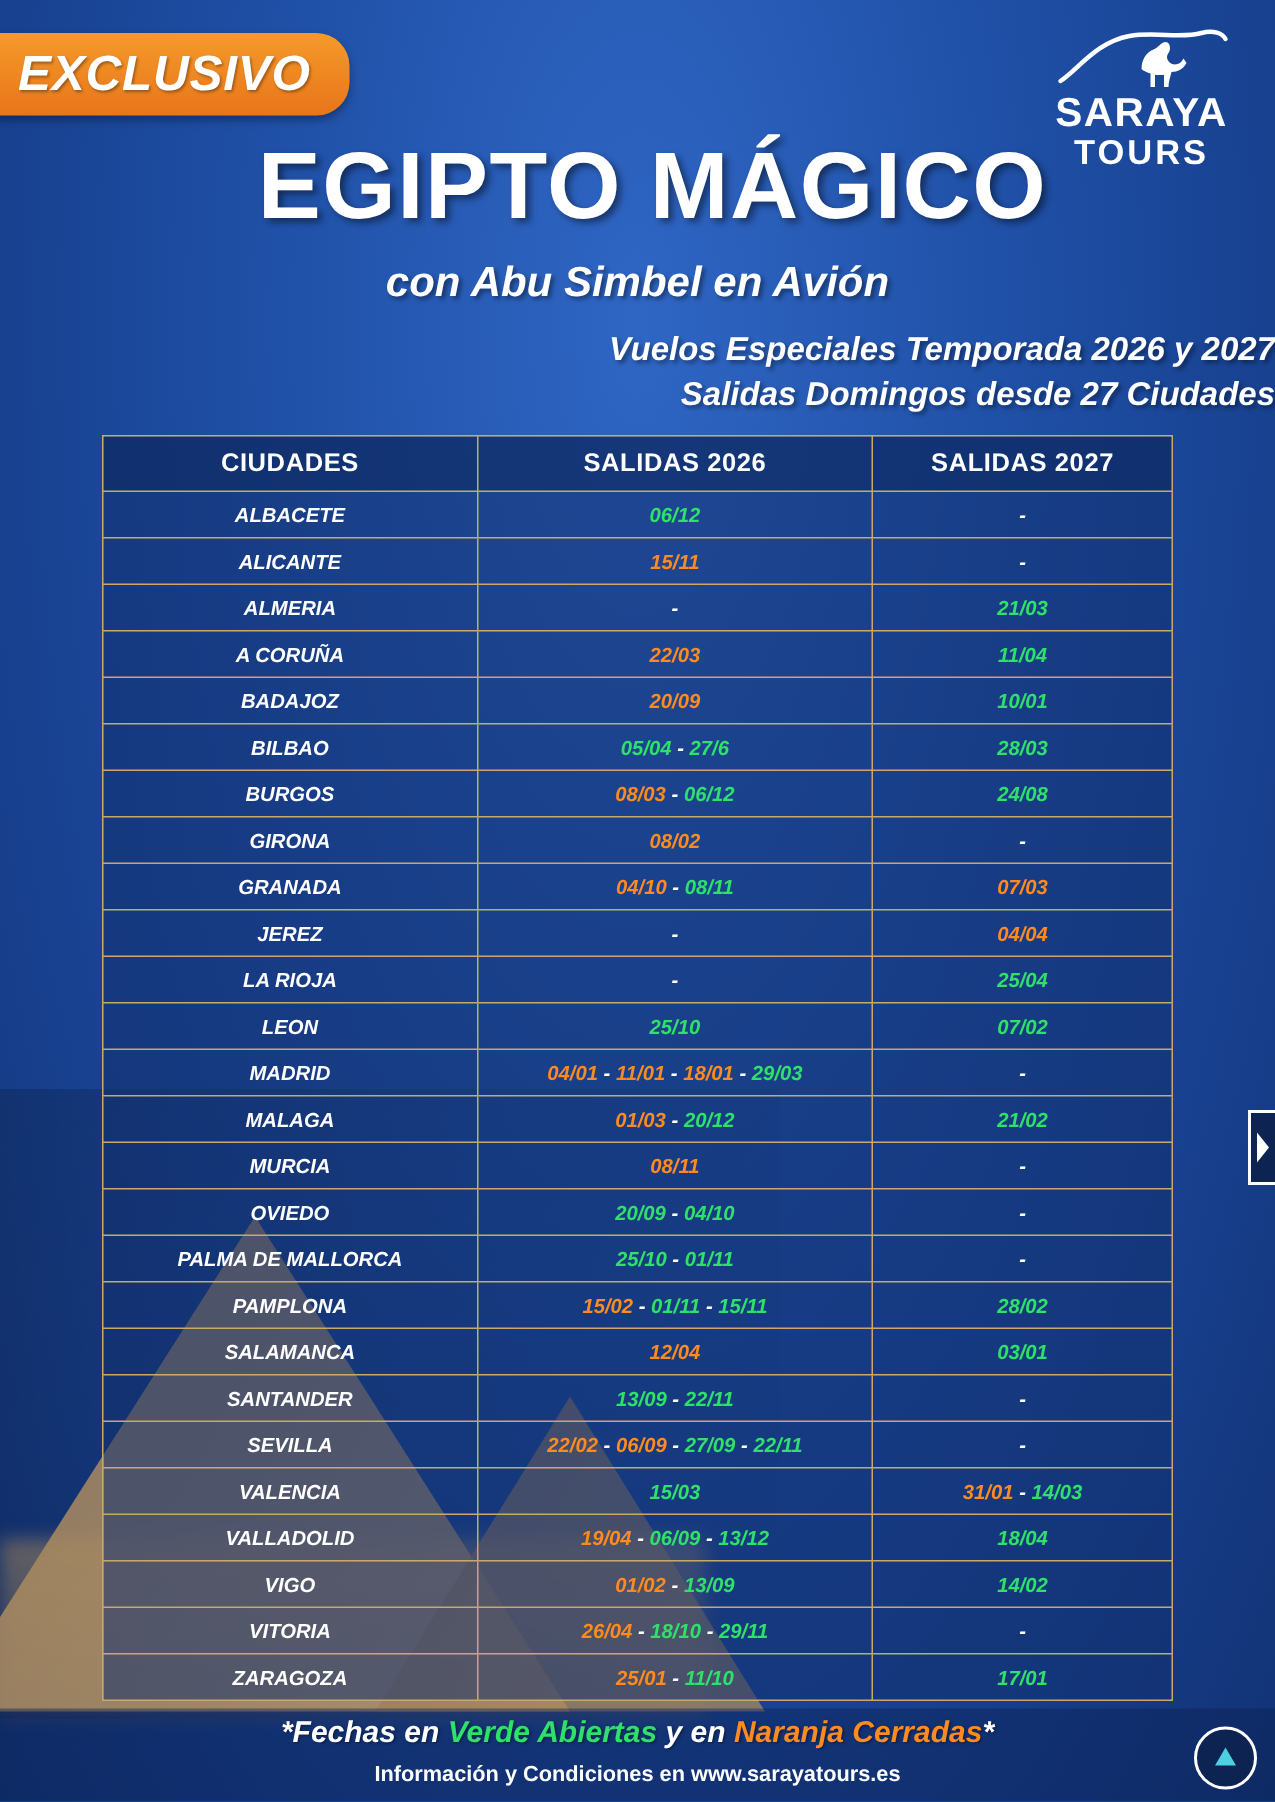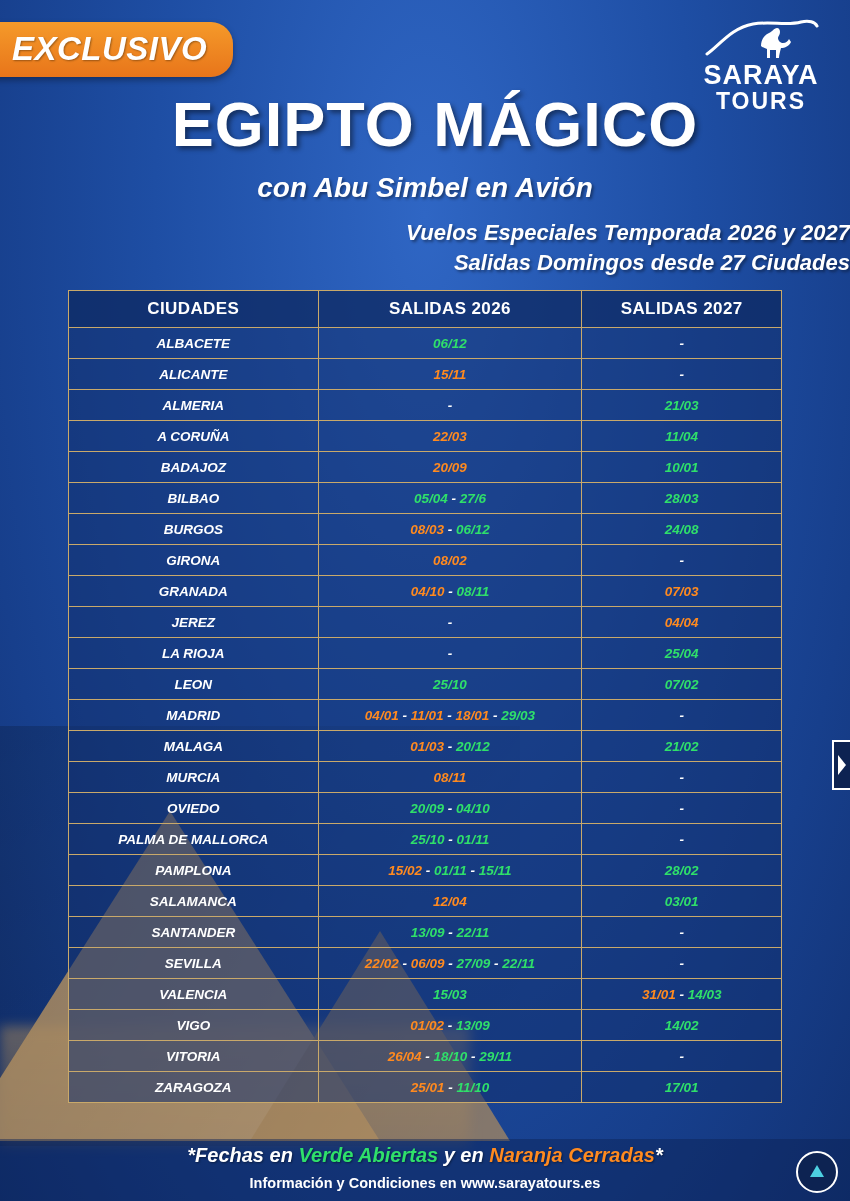--- a/index.html
+++ b/index.html
@@ -379,20 +379,25 @@
             <td>SEVILLA</td>
             <td><span class="orange">22/02</span><span class="sep"> - </span><span class="orange">06/09</span><span class="sep"> - </span><span class="green">27/09</span><span class="sep"> - </span><span class="green">22/11</span></td>
             <td><span class="dash">-</span></td>
           </tr>
           <tr>
             <td>VALENCIA</td>
             <td><span class="green">15/03</span></td>
             <td><span class="orange">31/01</span><span class="sep"> - </span><span class="green">14/03</span></td>
           </tr>
           <tr>
+            <td>VALLADOLID</td>
+            <td><span class="orange">19/04</span><span class="sep"> - </span><span class="green">06/09</span><span class="sep"> - </span><span class="green">13/12</span></td>
+            <td><span class="green">18/04</span></td>
+          </tr>
+          <tr>
             <td>VIGO</td>
             <td><span class="orange">01/02</span><span class="sep"> - </span><span class="green">13/09</span></td>
             <td><span class="green">14/02</span></td>
           </tr>
           <tr>
             <td>VITORIA</td>
             <td><span class="orange">26/04</span><span class="sep"> - </span><span class="green">18/10</span><span class="sep"> - </span><span class="green">29/11</span></td>
             <td><span class="dash">-</span></td>
           </tr>
           <tr>

